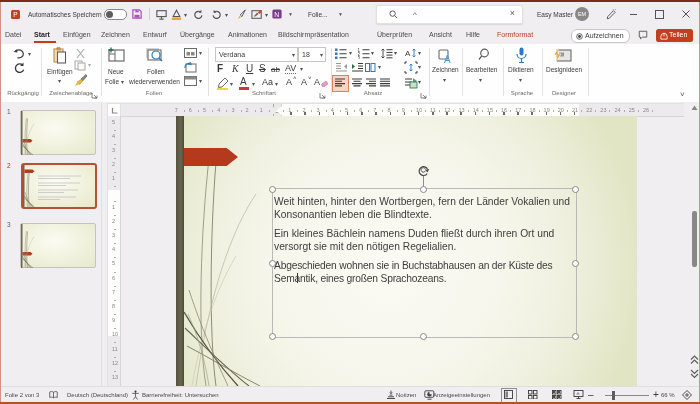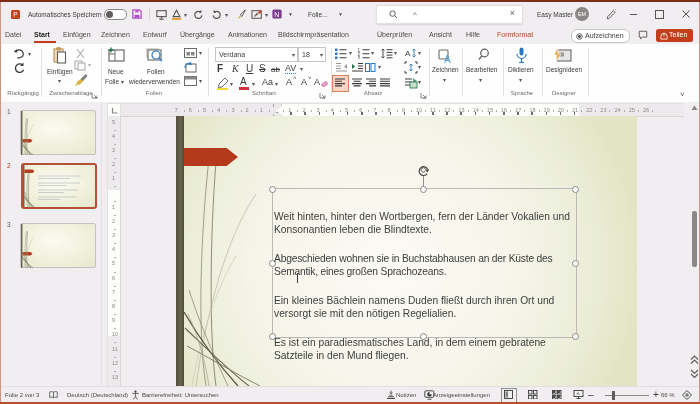--- a/index.html
+++ b/index.html
@@ -35,21 +35,21 @@
   #slide{position:absolute;left:175px;top:14px;width:461px;height:270px;
      background:radial-gradient(ellipse 55% 95% at 46% 55%, #fbfaf4 0%, #f7f6ec 45%, #edefdc 75%, #e2e5c4 100%);}
   #slidebar{position:absolute;left:0;top:0;width:8px;height:270px;background:linear-gradient(90deg,#55503e,#6a6550 60%,#4d4936);}
   #redarrow{position:absolute;left:8px;top:32px;width:54px;height:18px;background:#b5391c;
      clip-path:polygon(0 0, 79% 0, 100% 50%, 79% 100%, 0 100%);}
   
   #selbox{position:absolute;left:96px;top:72px;width:303px;height:148px;border:1px solid #bbb9b6;}
   .hdl{position:absolute;width:5px;height:5px;border:1px solid #8a8886;border-radius:50%;background:#fff;}
   
   #stext{position:absolute;left:98px;top:78px;width:302px;font-size:10.25px;line-height:13px;color:#3d3d3c;}
-  #stext p{margin:16px 0 6px 0;}
+  #stext p{margin:1px 0 6px 0;}
   
   #vsb{position:absolute;left:684px;top:0;width:14px;height:284px;background:#f0eef0;}
   #vsbthumb{position:absolute;left:7px;top:109px;width:5px;height:56px;background:#8a8886;border-radius:2px;}
   
   #status{left:1px;top:386px;width:698px;height:16px;background:#f0eef0;border-top:1px solid #e0dee0;font-size:6px;color:#4a4846;}
   
   #toast{left:473px;top:356px;width:227px;height:46px;background:rgba(230,95,35,0.55);}
   #toasttext{position:absolute;left:11px;top:7.5px;width:220px;font-size:16.5px;letter-spacing:-0.15px;color:#fdf2ea;}
 </style></head>
 <body>
@@ -581,23 +581,22 @@
       <div class="hdl" style="left:244px;top:69.5px"></div>
       <div class="hdl" style="left:395.5px;top:69.5px"></div>
       <div class="hdl" style="left:92.5px;top:143.5px"></div>
       <div class="hdl" style="left:395.5px;top:143.5px"></div>
       <div class="hdl" style="left:92.5px;top:217px"></div>
       <div class="hdl" style="left:244px;top:217px"></div>
       <div class="hdl" style="left:395.5px;top:217px"></div>
       <div class="abs" style="left:121px;top:157px;width:1px;height:10px;background:#3b3a39"></div>
       <div id="stext">
         <p>Weit hinten, hinter den Wortbergen, fern der Länder Vokalien und Konsonantien leben die Blindtexte.</p>
+        <p>Ein kleines Bächlein namens Duden fließt durch ihren Ort und versorgt sie mit den nötigen Regelialien.</p>
         <p style="letter-spacing:-0.2px">Abgeschieden wohnen sie in Buchstabhausen an der Küste des Semantik, eines großen Sprachozeans.</p>
-        <p>Ein kleines Bächlein namens Duden fließt durch ihren Ort und versorgt sie mit den nötigen Regelialien.</p>
-        <p>Es ist ein paradiesmatisches Land, in dem einem gebratene Satzteile in den Mund fliegen.</p>
       </div>
     </div>
     <div id="vsb">
       <svg style="position:absolute;left:6px;top:3px" width="7" height="6" viewBox="0 0 7 6">
           <path d="M3.5 0.5 L6.5 5 H0.5 Z" fill="#8a8886"></path>
         </svg>
       <div id="vsbthumb"></div>
       <svg style="position:absolute;left:5px;top:252px" width="9" height="26" viewBox="0 0 9 26">
         <path d="M1 5.5 L4.5 2 L8 5.5 M1 9.5 L4.5 6 L8 9.5" fill="none" stroke="#605e5c" stroke-width="1.2"></path>
         <path d="M1 16 L4.5 19.5 L8 16 M1 20 L4.5 23.5 L8 20" fill="none" stroke="#605e5c" stroke-width="1.2"></path>

